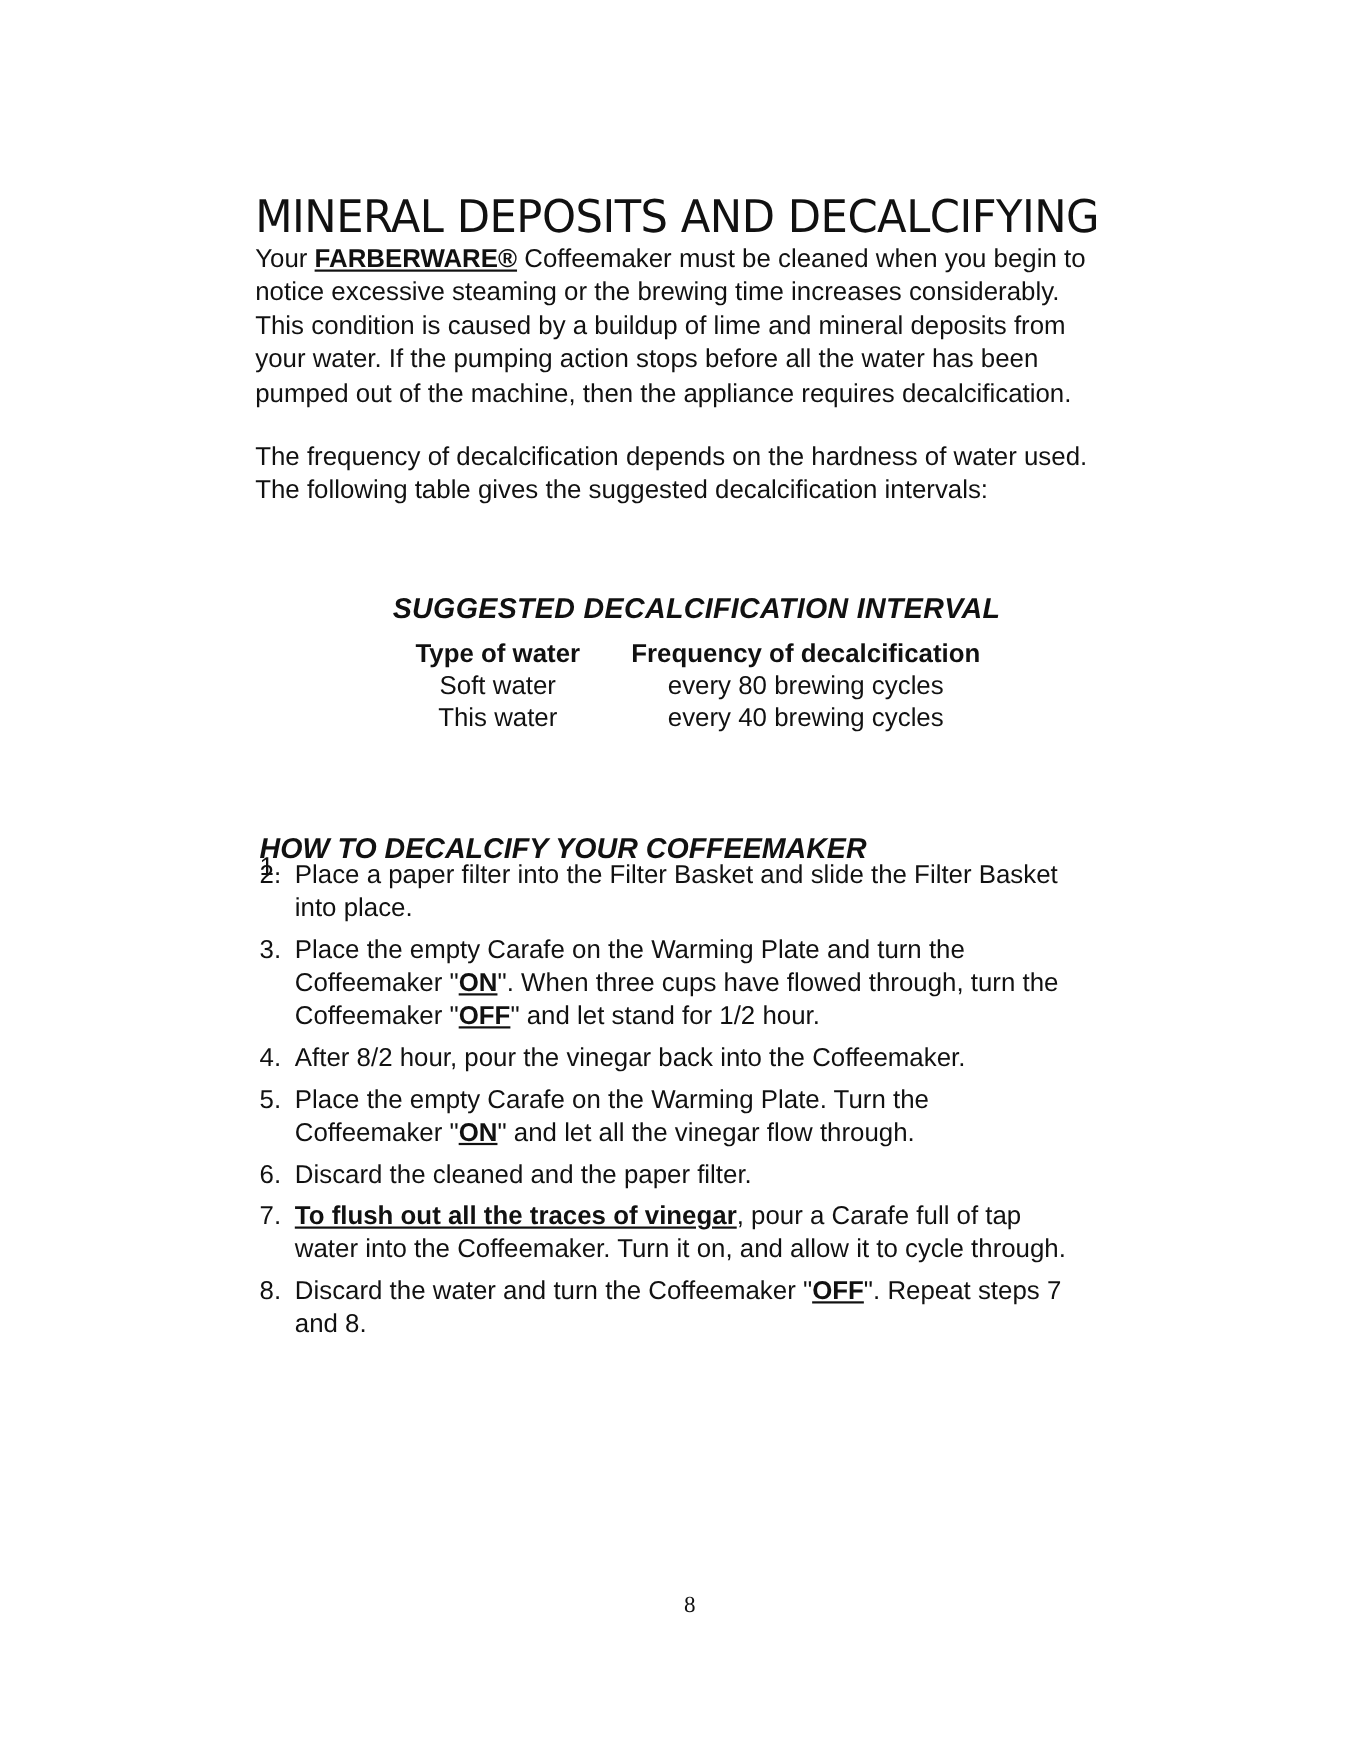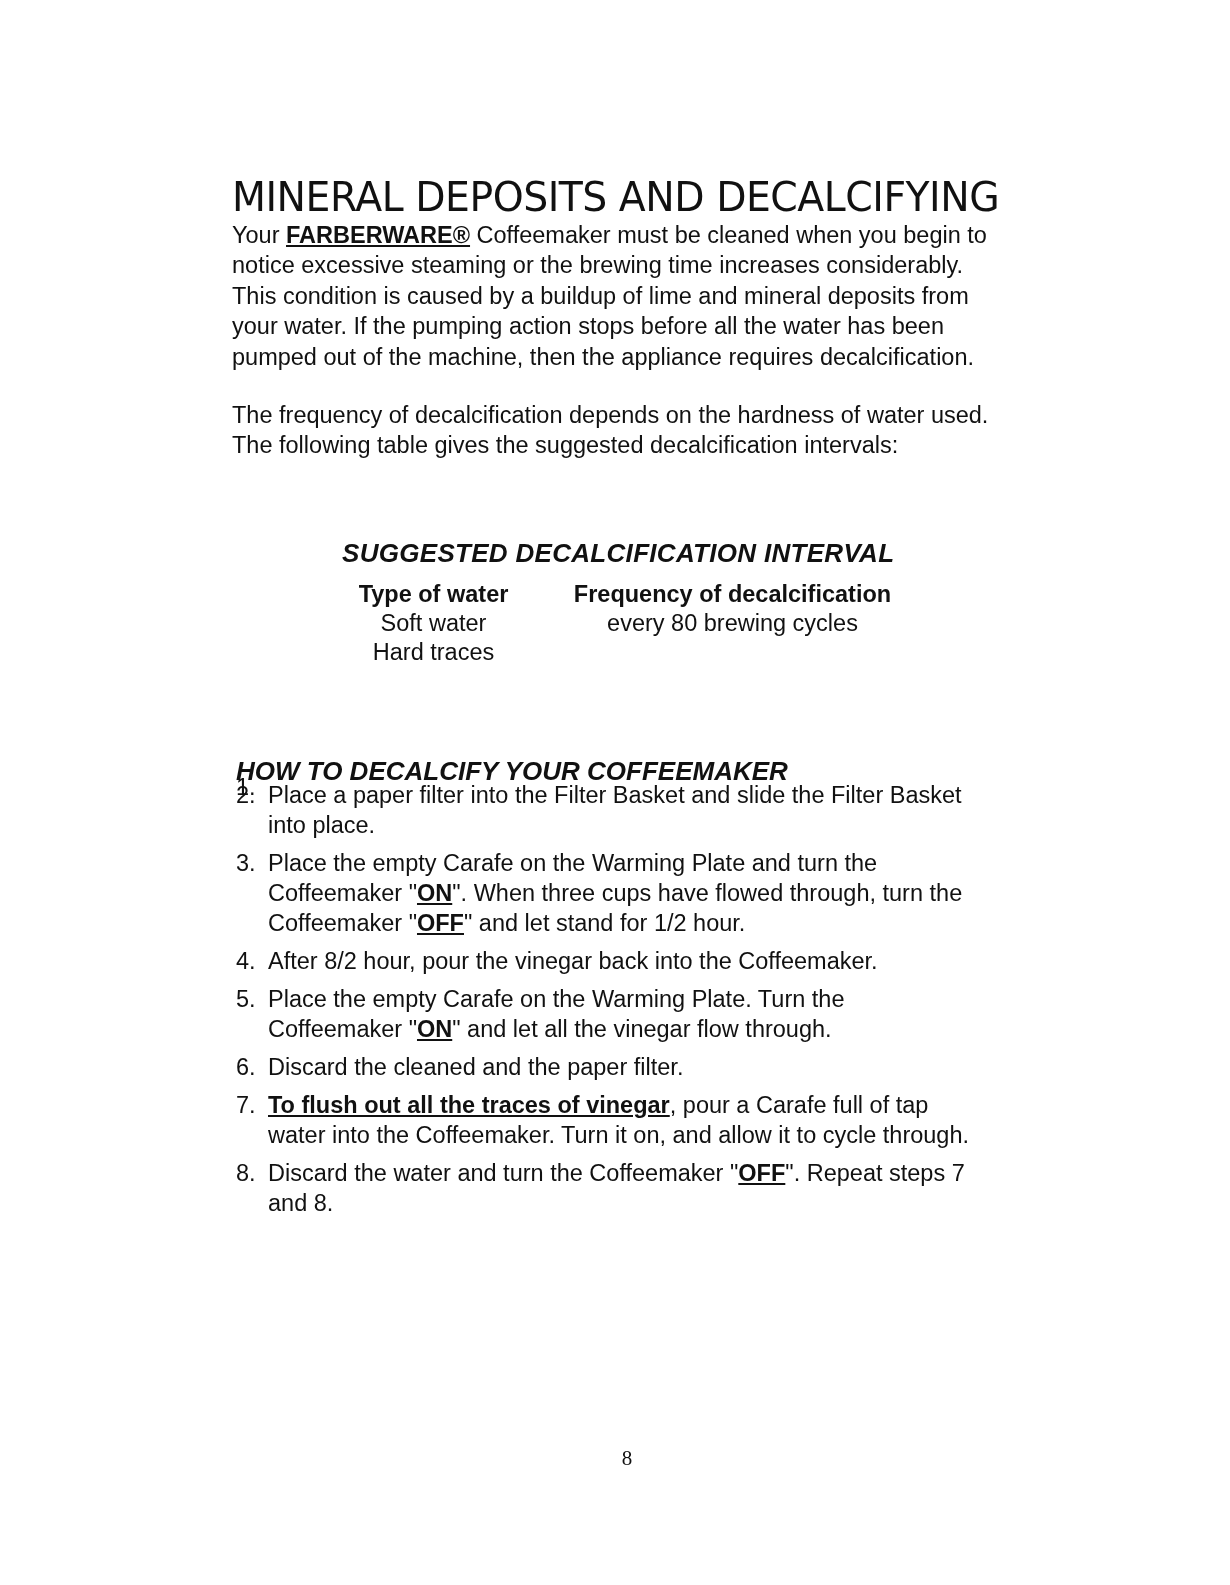--- a/index.html
+++ b/index.html
@@ -3,23 +3,23 @@
 <meta charset="utf-8">
 <style>
   html, body { margin: 0; padding: 0; background: #fff; }
   body { width: 1230px; height: 1585px; position: relative; overflow: hidden; color: #111; font-family: "Liberation Sans", sans-serif; }
   .page { position: absolute; left: 0; top: 0; width: 1230px; height: 1272px; }
   .title { position: absolute; left: 232px; top: 146px; font-family: "DejaVu Sans", sans-serif; font-size: 41px; font-weight: normal; letter-spacing: -0.5px; white-space: nowrap; transform: scaleX(0.96); transform-origin: left top; }
   .para { position: absolute; left: 232px; width: 760px; font-family: "Liberation Sans", sans-serif; font-size: 23.5px; line-height: 30.5px; white-space: pre-line; }
   .p1 { top: 196px; }
   .p2 { top: 376px; }
   .b { font-weight: bold; text-decoration: underline; }
-  .table-title { position: absolute; left: 342px; top: 538px; font-size: 26px; font-weight: bold; font-style: italic; white-space: nowrap; letter-spacing: 0.3px; }
+  .table-title { position: absolute; left: 357px; top: 538px; font-size: 26px; font-weight: bold; font-style: italic; white-space: nowrap; letter-spacing: 0.3px; }
   .tcol { position: absolute; text-align: center; font-size: 23.5px; line-height: 29px; }
-  .col1 { left: 341px; width: 185px; top: 580px; }
+  .col1 { left: 360px; width: 185px; top: 580px; }
   .col2 { left: 555px; width: 355px; top: 580px; }
   .th { font-weight: bold; }
   .section { position: absolute; left: 236px; top: 734px; font-size: 26px; font-weight: bold; font-style: italic; white-space: nowrap; }
   ol.steps { position: absolute; left: 236px; top: 772px; width: 740px; margin: 0; padding: 0; list-style: none; font-size: 23.5px; line-height: 30px; }
   ol.steps li { position: relative; padding-left: 32px; margin-bottom: 8px; }
   ol.steps li .num { position: absolute; left: 0; top: 0; }
   .pagenum { position: absolute; left: 0; width: 1254px; top: 1446px; text-align: center; font-family: "Liberation Serif", serif; font-size: 21px; }
 </style>
 </head>
 <body>
@@ -28,25 +28,26 @@
   <h1 class="title">MINERAL DEPOSITS AND DECALCIFYING</h1>
 
   <p class="para p1"><span>Your </span><span class="b">FARBERWARE®</span><span> Coffeemaker must be cleaned when you begin to notice excessive steaming or the brewing time increases considerably. This condition is caused by a buildup of lime and mineral deposits from your water. If the pumping action stops before all the water has been pumped out of the machine, then the appliance requires decalcification.</span></p>
 
   <p class="para p2">The frequency of decalcification depends on the hardness of water used. The following table gives the suggested decalcification intervals:</p>
 
   <div class="table-title">SUGGESTED DECALCIFICATION INTERVAL</div>
   <div class="tcol col1">
     <div class="th">Type of water</div>
     <div>Soft water</div>
-    <div>Hard traces</div>
+    <div>This water</div>
   </div>
   <div class="tcol col2">
     <div class="th">Frequency of decalcification</div>
     <div>every 80 brewing cycles</div>
+    <div>every 40 brewing cycles</div>
   </div>
 
   <h2 class="section">HOW TO DECALCIFY YOUR COFFEEMAKER</h2>
   <ol class="steps" id="steps">
       <li><span class="num">1.</span></li>
       <li><span class="num">2.</span><span>Place a paper filter into the Filter Basket and slide the Filter Basket into place.</span></li>
       <li><span class="num">3.</span><span>Place the empty Carafe on the Warming Plate and turn the Coffeemaker "</span><span class="b">ON</span><span>". When three cups have flowed through, turn the Coffeemaker "</span><span class="b">OFF</span><span>" and let stand for 1/2 hour.</span></li>
       <li><span class="num">4.</span><span>After 8/2 hour, pour the vinegar back into the Coffeemaker.</span></li>
       <li><span class="num">5.</span><span>Place the empty Carafe on the Warming Plate. Turn the Coffeemaker "</span><span class="b">ON</span><span>" and let all the vinegar flow through.</span></li>
       <li><span class="num">6.</span><span>Discard the cleaned and the paper filter.</span></li>

